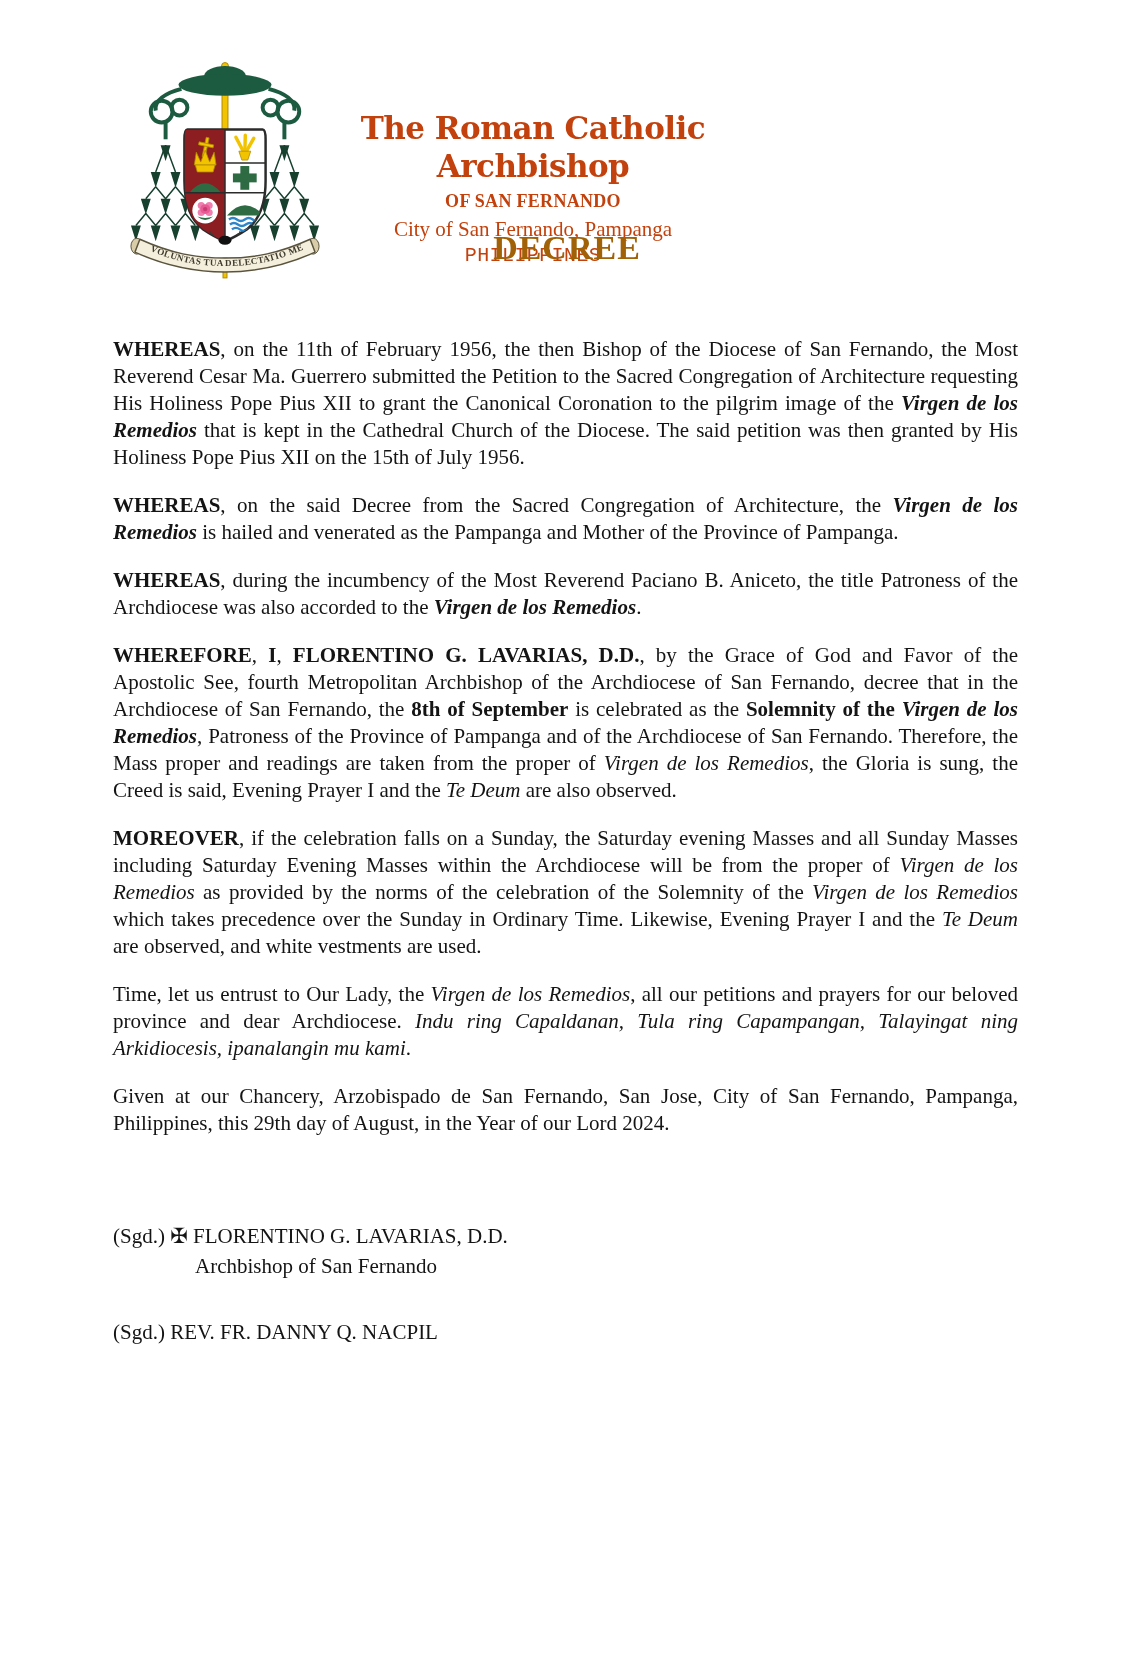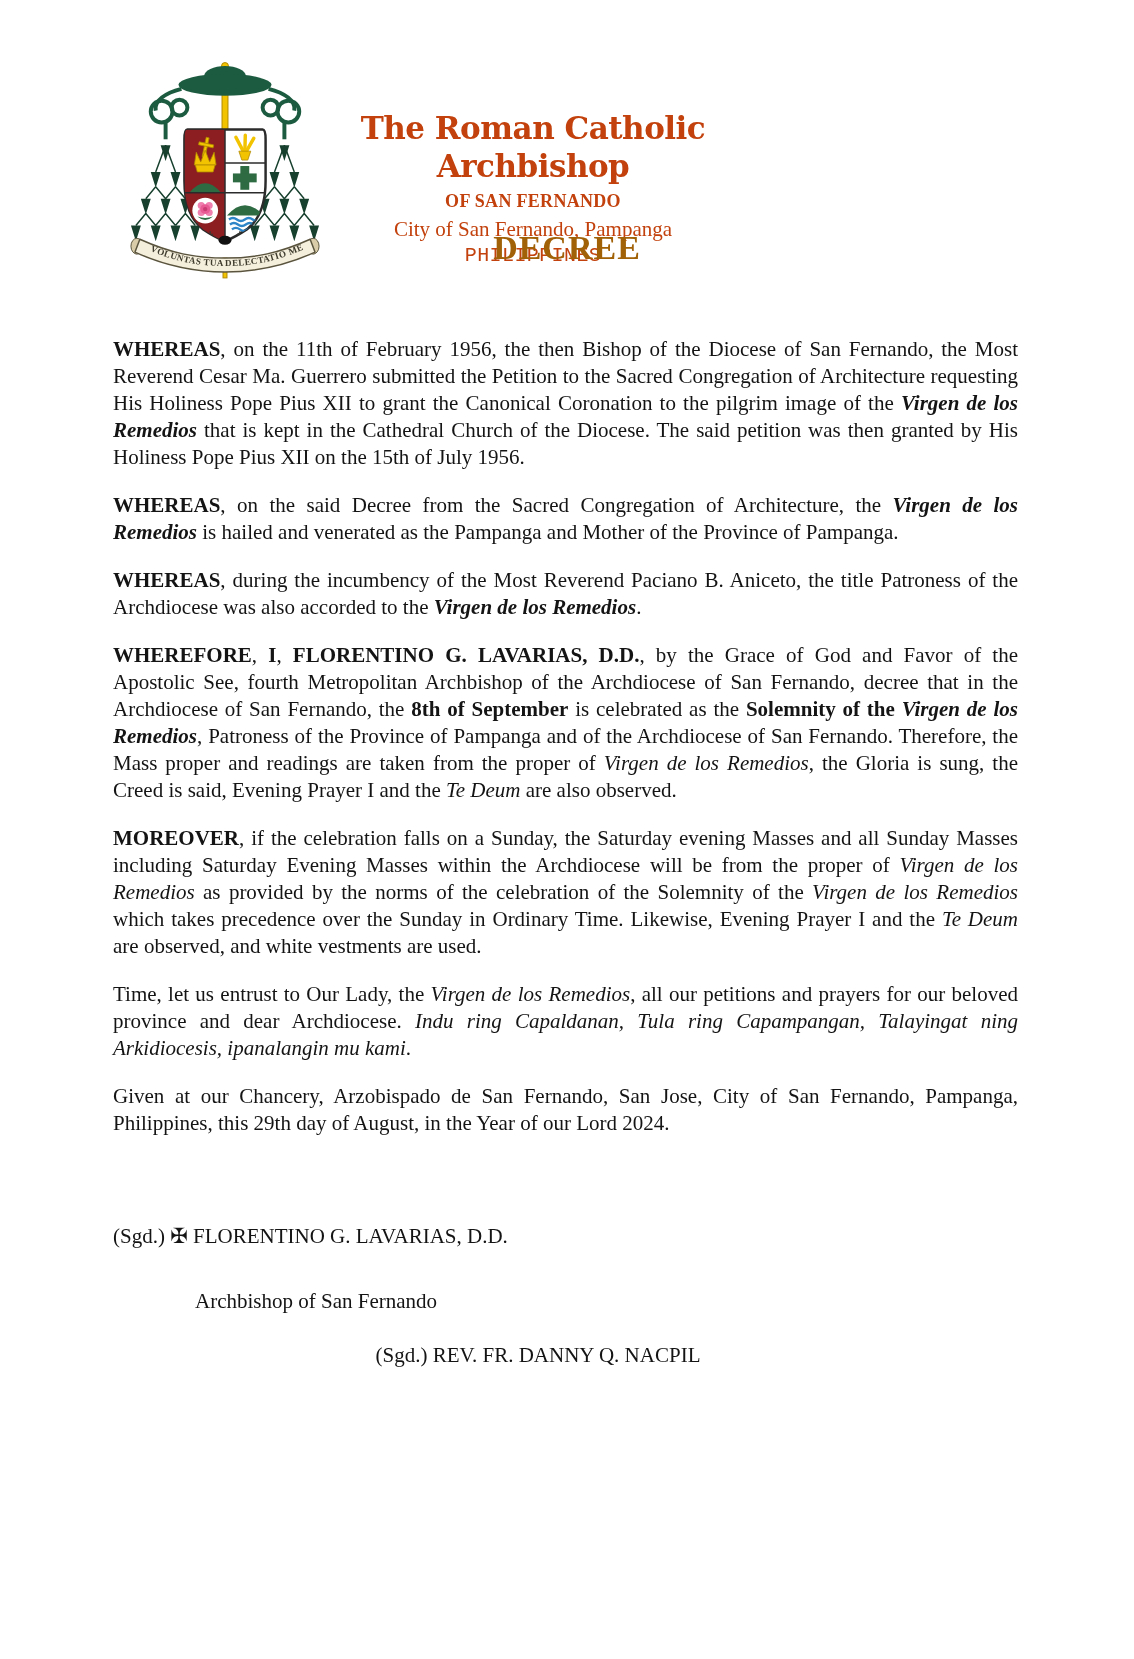--- a/index.html
+++ b/index.html
@@ -66,25 +66,25 @@
   }
   .para {
     text-align: justify;
     margin-bottom: 21px;
   }
   .seg-b  { font-weight: bold; }
   .seg-i  { font-style: italic; }
   .seg-bi { font-weight: bold; font-style: italic; }
   .sig-left { margin-top: 84px; line-height: 30px; }
   .sig-name { font-weight: normal; }
-  .sig-indent { padding-left: 82px; margin-top: 35px; }
+  .sig-indent { padding-left: 82px; }
   .sig-right-row {
     display: flex;
-    justify-content: center;
-    margin-top: 24px;
+    justify-content: flex-start;
+    margin-top: 36px;
     padding-right: 55px;
   }
   .sig-right { text-align: center; line-height: 30px; }
 </style>
 </head>
 <body>
 
 <div class="page">
 
   <div class="logo">

